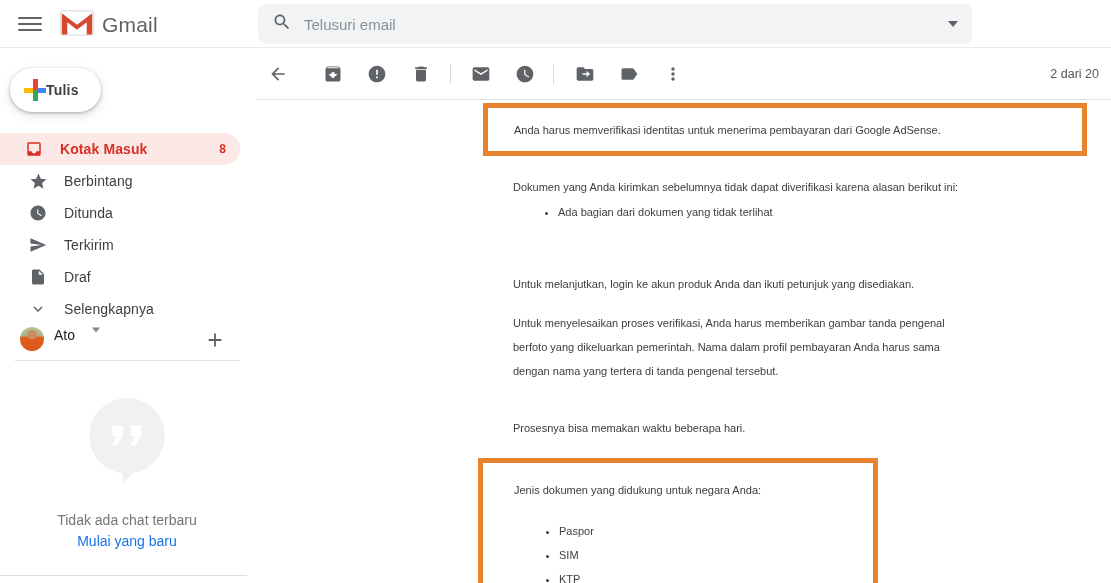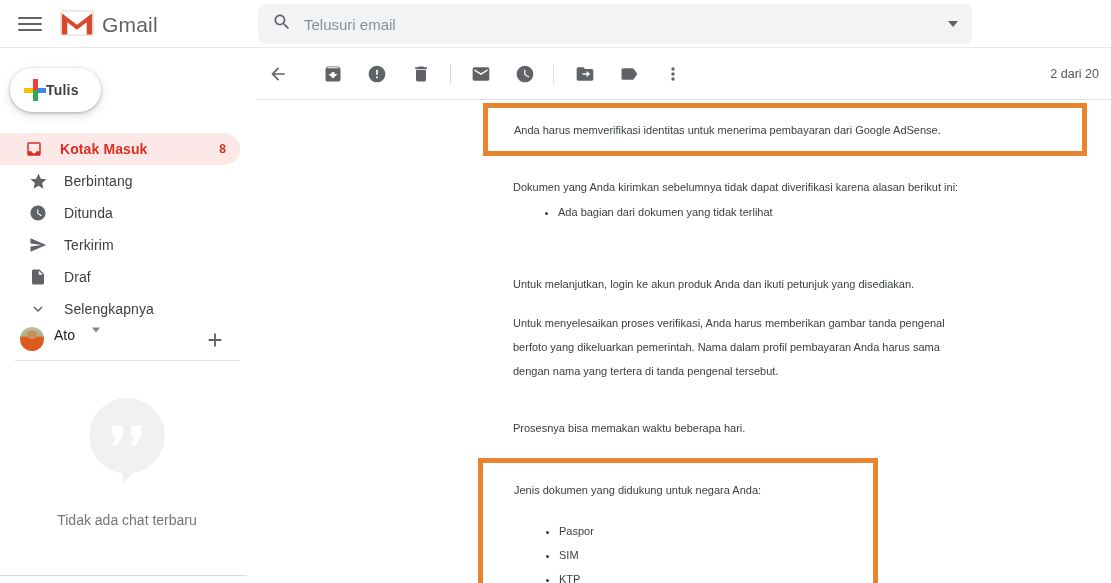--- a/index.html
+++ b/index.html
@@ -197,20 +197,21 @@
 
   <div id="chat-empty">
     <span id="hangouts-icon">
       <svg width="76" height="88" viewBox="0 0 24 28">
         <path fill="#f1f1f1" d="M12 0C5.37 0 0 5.37 0 12s5.37 12 12 12 12-5.37 12-12S18.63 0 12 0z"></path>
         <path fill="#f1f1f1" d="M10.6 21.5h5.6l-5.6 6z"></path>
         <path fill="#ffffff" d="M7.3 8.8h3.4v3.4l-2 2.9H7.2l1.4-2.9H7.3zM13.2 8.8h3.4v3.4l-2 2.9h-1.5l1.4-2.9h-1.3z"></path>
       </svg>
     </span>
     <div class="empty-text">Tidak ada chat terbaru</div>
+    <div class="new-link">Mulai yang baru</div>
   </div>
   <div id="sidebar-bottom-divider"></div>
 </div>
 
 <div id="main">
   <div id="toolbar">
     <button class="tbtn" style="left:2px">
       <svg width="20" height="20" viewBox="0 0 24 24">
           <path d="M20 11H7.83l5.59-5.59L12 4l-8 8 8 8 1.41-1.41L7.83 13H20v-2z"></path>
         </svg>

